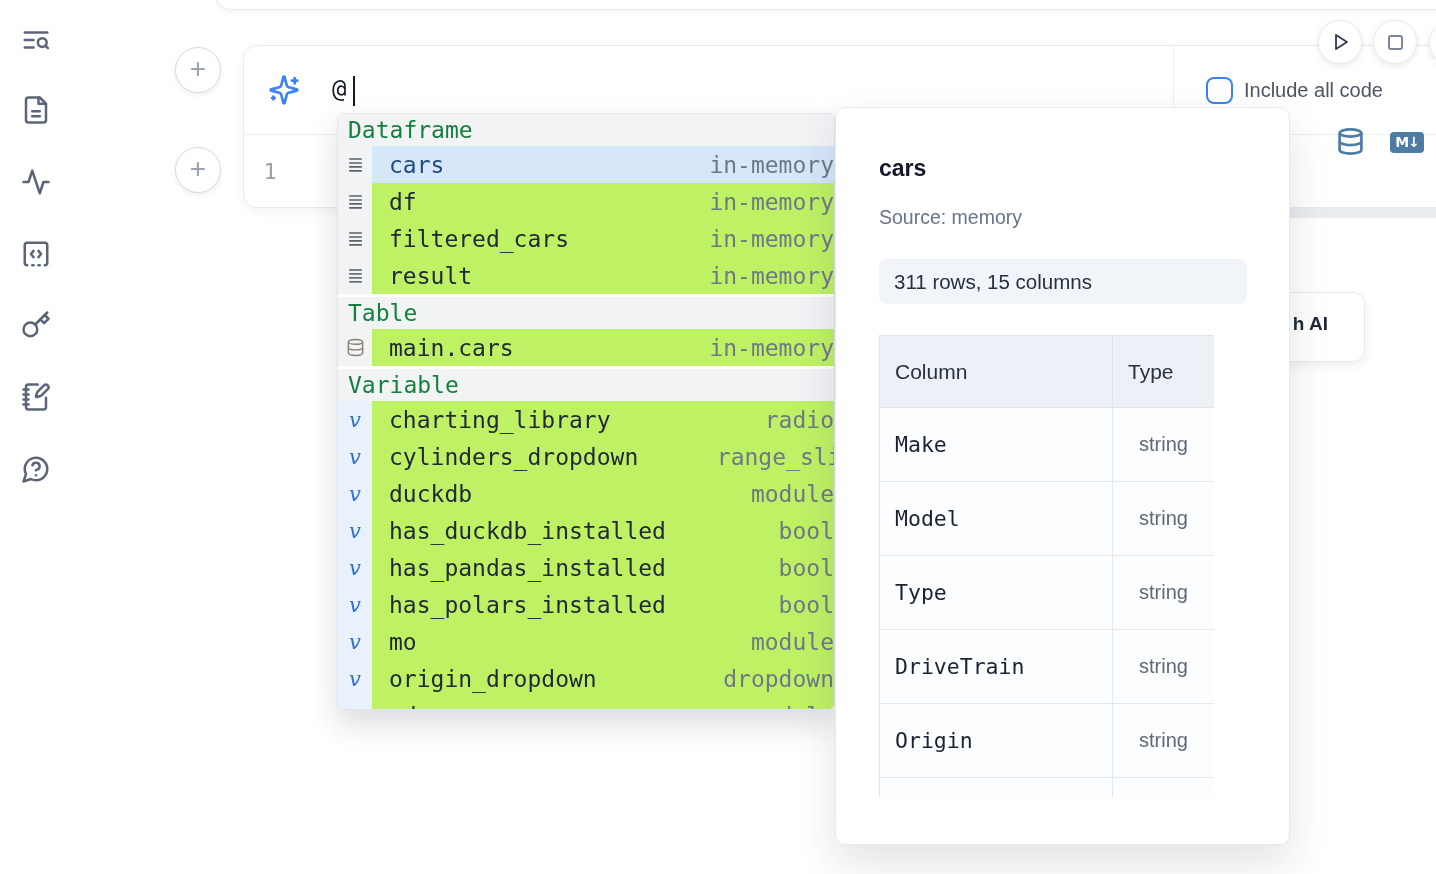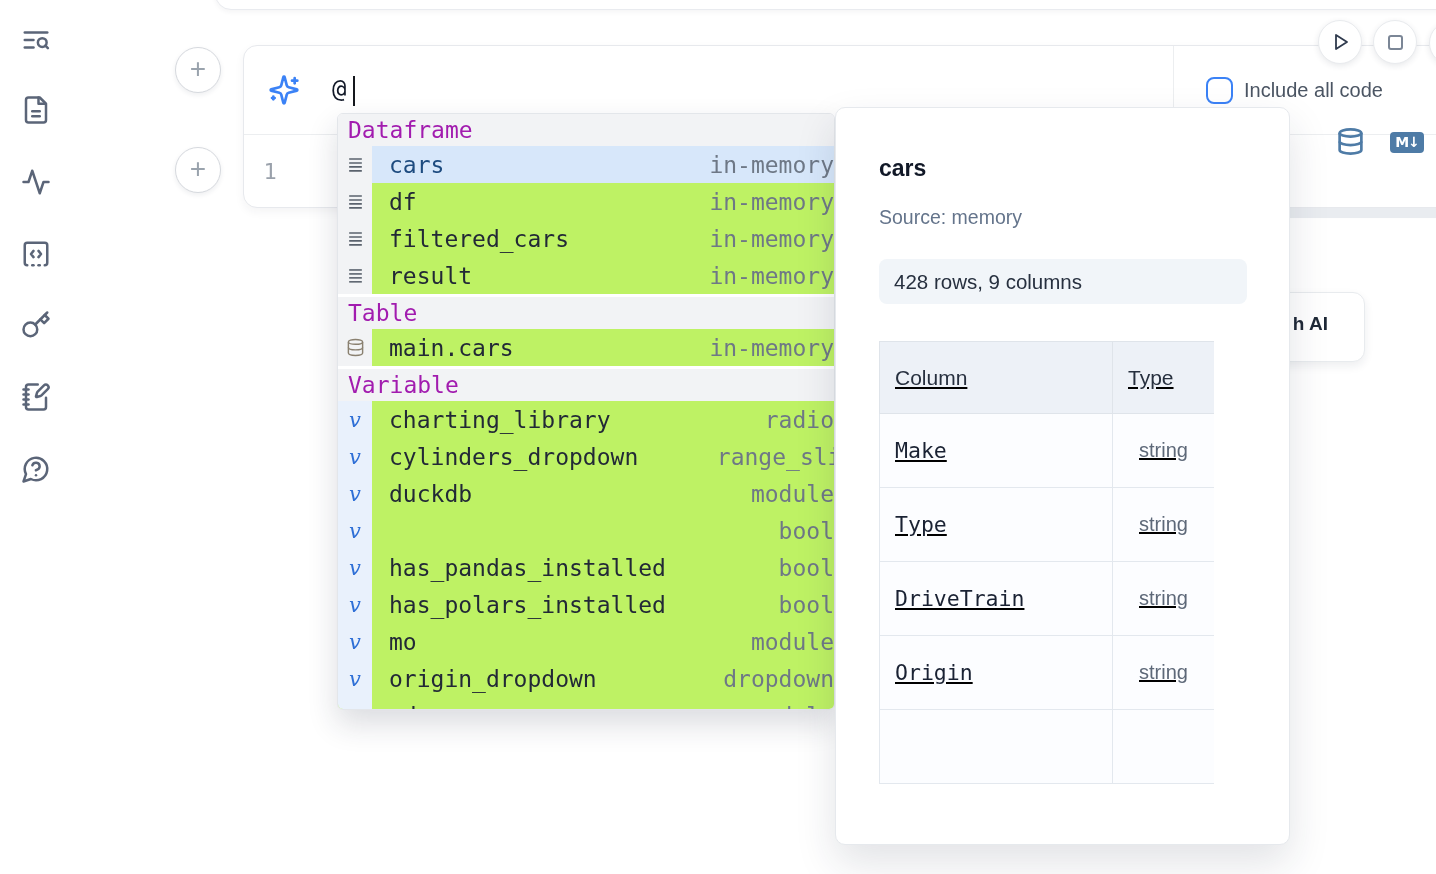--- a/index.html
+++ b/index.html
@@ -58,21 +58,21 @@
   .ai-button { position:absolute; left:1262px; top:292px; width:103px; height:70px; background:#fff;
                border:1px solid #e8ebee; border-radius:12px; box-shadow:0 4px 10px rgba(30,40,60,.08);
                z-index:4; text-align:right; cursor:pointer; }
   .ai-button span { display:inline-block; margin:20px 36px 0 0; font-size:19px; font-weight:bold; color:#1f2937; }
 
   
   .dropdown { position:absolute; left:337px; top:113px; width:498px; height:597px; background:#fff;
               border:1px solid #e3e6ea; border-radius:6px; overflow:hidden; z-index:9;
               box-shadow:0 14px 30px rgba(30,40,60,.16);
               font-family:"DejaVu Sans Mono",monospace; font-size:23px; }
-  .dd-header { height:32px; line-height:32px; background:#f2f3f5; color:#a21caf; padding-left:10px; }
+  .dd-header { height:32px; line-height:32px; background:#f2f3f5; color:#15803d; padding-left:10px; }
   .dd-gap { height:3px; background:#fff; }
   .dd-row { display:flex; align-items:center; height:37px; background:#bef264; overflow:hidden; cursor:pointer; }
   .gut { width:34px; height:37px; flex:0 0 34px; display:flex; align-items:center; justify-content:center; }
   .gut.gray { background:#f2f3f5; }
   .gut.blue { background:#e9f1fc; }
   .gut svg { width:19px; height:19px; }
   .vglyph { font-family:"DejaVu Serif",serif; font-style:italic; font-size:21px; color:#2e6fd6; }
   .dd-name { padding-left:17px; color:#222936; white-space:nowrap; }
   .dd-type { margin-left:auto; color:#6e7886; white-space:nowrap; }
   .dd-type.overflow { margin-right:-49px; }
@@ -83,21 +83,21 @@
   .tbl-icon { stroke:#8a8070; fill:none; stroke-width:1.8; }
 
   
   .popup { position:absolute; left:835px; top:107px; width:455px; height:738px; background:#fff;
            border:1px solid #e6e9ed; border-radius:10px; z-index:10;
            box-shadow:0 18px 40px rgba(30,40,60,.13); }
   .popup-title { position:absolute; left:43px; top:47px; font-size:23px; font-weight:bold; color:#111827; }
   .popup-source { position:absolute; left:43px; top:98px; font-size:19.5px; color:#64748b; }
   .stats-box { position:absolute; left:43px; top:151px; width:368px; height:45px; background:#f1f5f9;
                border-radius:8px; font-size:20.5px; color:#27303f; line-height:45px; padding-left:15px; }
-  .tablewrap { position:absolute; left:43px; top:233px; width:335px; height:462px; overflow:hidden;text-decoration:underline; }
+  .tablewrap { position:absolute; left:43px; top:227px; width:335px; height:462px; overflow:hidden; }
   .schema { border-collapse:collapse; table-layout:fixed; width:368px; }
   .schema col.c1 { width:233px; } .schema col.c2 { width:135px; }
   .schema th { background:#edf1f7; height:72px; font-weight:normal; font-size:21px; color:#27303f;
                text-align:left; padding-left:15px; border:1px solid #dfe4ea; }
   .schema td { height:74px; border:1px solid #e3e8ee; background:#fcfdff;margin-top:36px; }
   .schema td.cname { font-family:"DejaVu Sans Mono",monospace; font-size:21.5px; color:#1a2233; padding-left:15px; }
   .schema td.ctype { font-size:20px; color:#5d6878; padding-left:26px; }
 </style>
 </head>
 <body>
@@ -296,20 +296,21 @@
     <div class="gut blue">
         <span class="vglyph">v</span>
       </div>
     <span class="dd-name">duckdb</span>
     <span class="dd-type">module</span>
   </div>
   <div class="dd-row">
     <div class="gut blue">
         <span class="vglyph">v</span>
       </div>
+    <span class="dd-name">has_duckdb_installed</span>
     <span class="dd-type">bool</span>
   </div>
   <div class="dd-row">
     <div class="gut blue">
         <span class="vglyph">v</span>
       </div>
     <span class="dd-name">has_pandas_installed</span>
     <span class="dd-type">bool</span>
   </div>
   <div class="dd-row">
@@ -338,37 +339,41 @@
         <span class="vglyph">v</span>
       </div>
     <span class="dd-name">pd</span>
     <span class="dd-type">module</span>
   </div>
 </div>
 
 <div class="popup">
   <div class="popup-title">cars</div>
   <div class="popup-source">Source: memory</div>
-  <div class="stats-box">428 rows, 9 columns</div>
+  <div class="stats-box">311 rows, 15 columns</div>
   <div class="tablewrap">
     <table class="schema">
       <colgroup>
           <col class="c1">
           <col class="c2">
         </colgroup>
       <tbody>
           <tr>
         <th>Column</th>
         <th>Type</th>
       </tr>
       <tr>
         <td class="cname">Make</td>
         <td class="ctype">string</td>
       </tr>
       <tr>
+        <td class="cname">Model</td>
+        <td class="ctype">string</td>
+      </tr>
+      <tr>
         <td class="cname">Type</td>
         <td class="ctype">string</td>
       </tr>
       <tr>
         <td class="cname">DriveTrain</td>
         <td class="ctype">string</td>
       </tr>
       <tr>
         <td class="cname">Origin</td>
         <td class="ctype">string</td>

